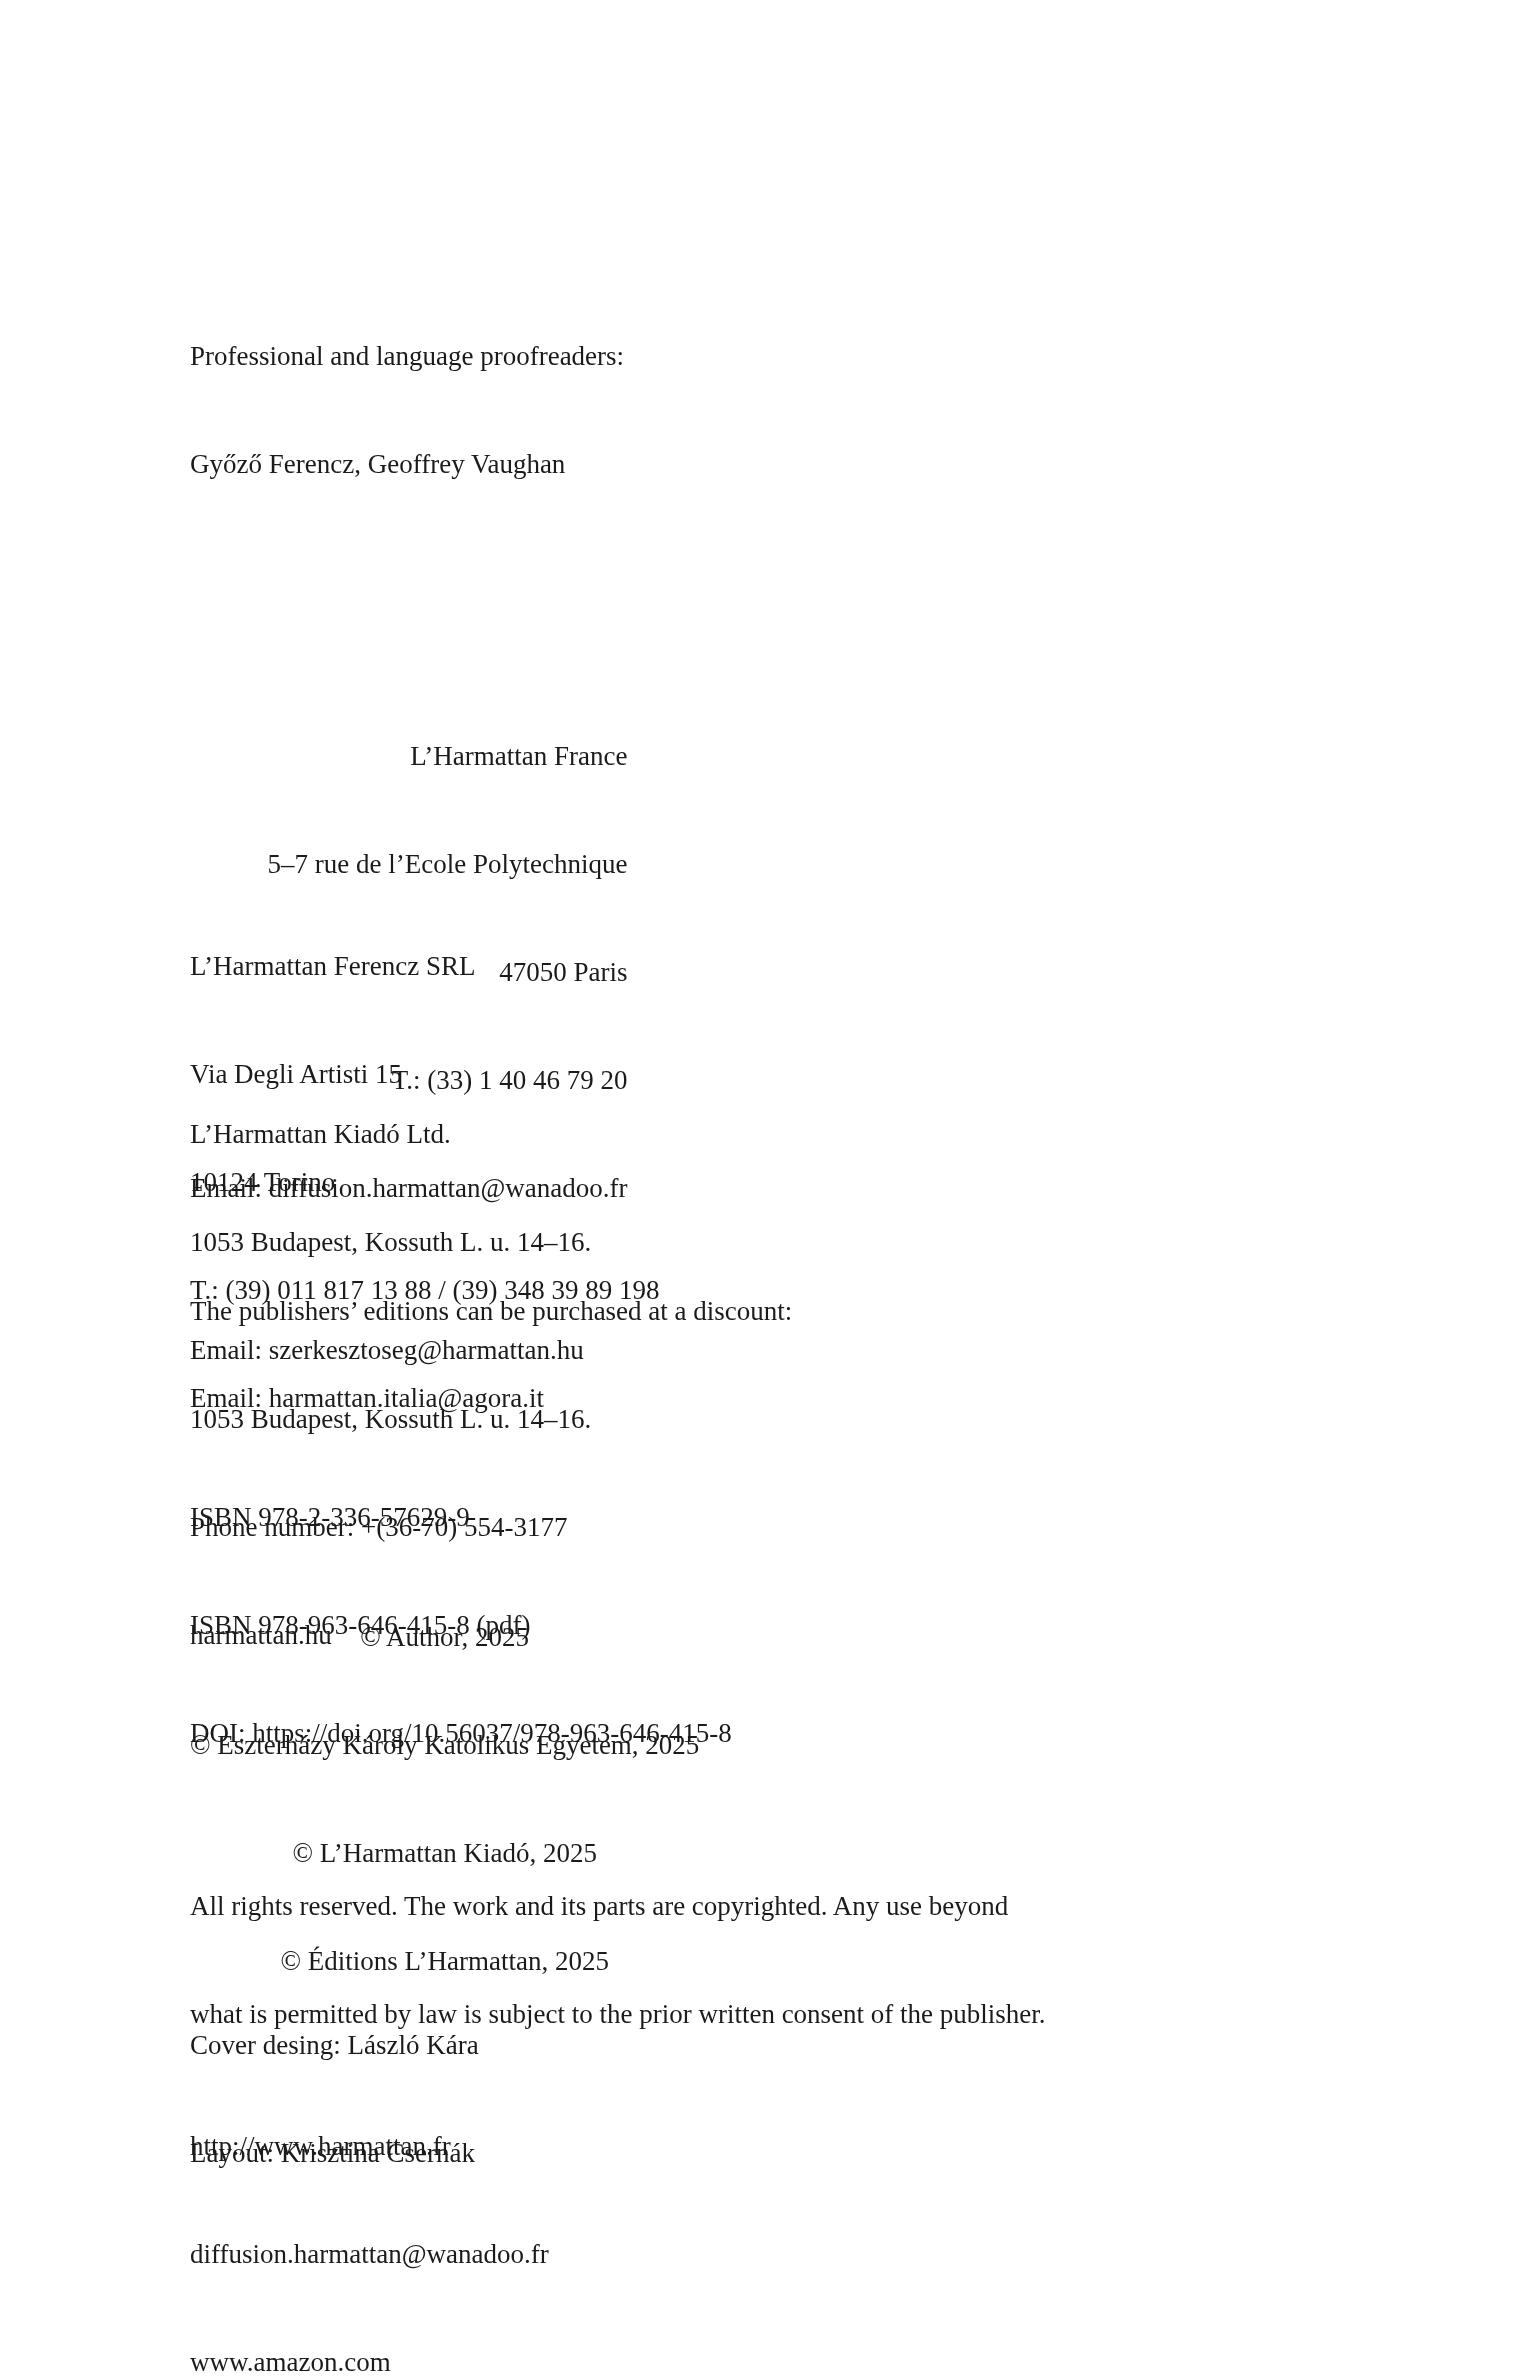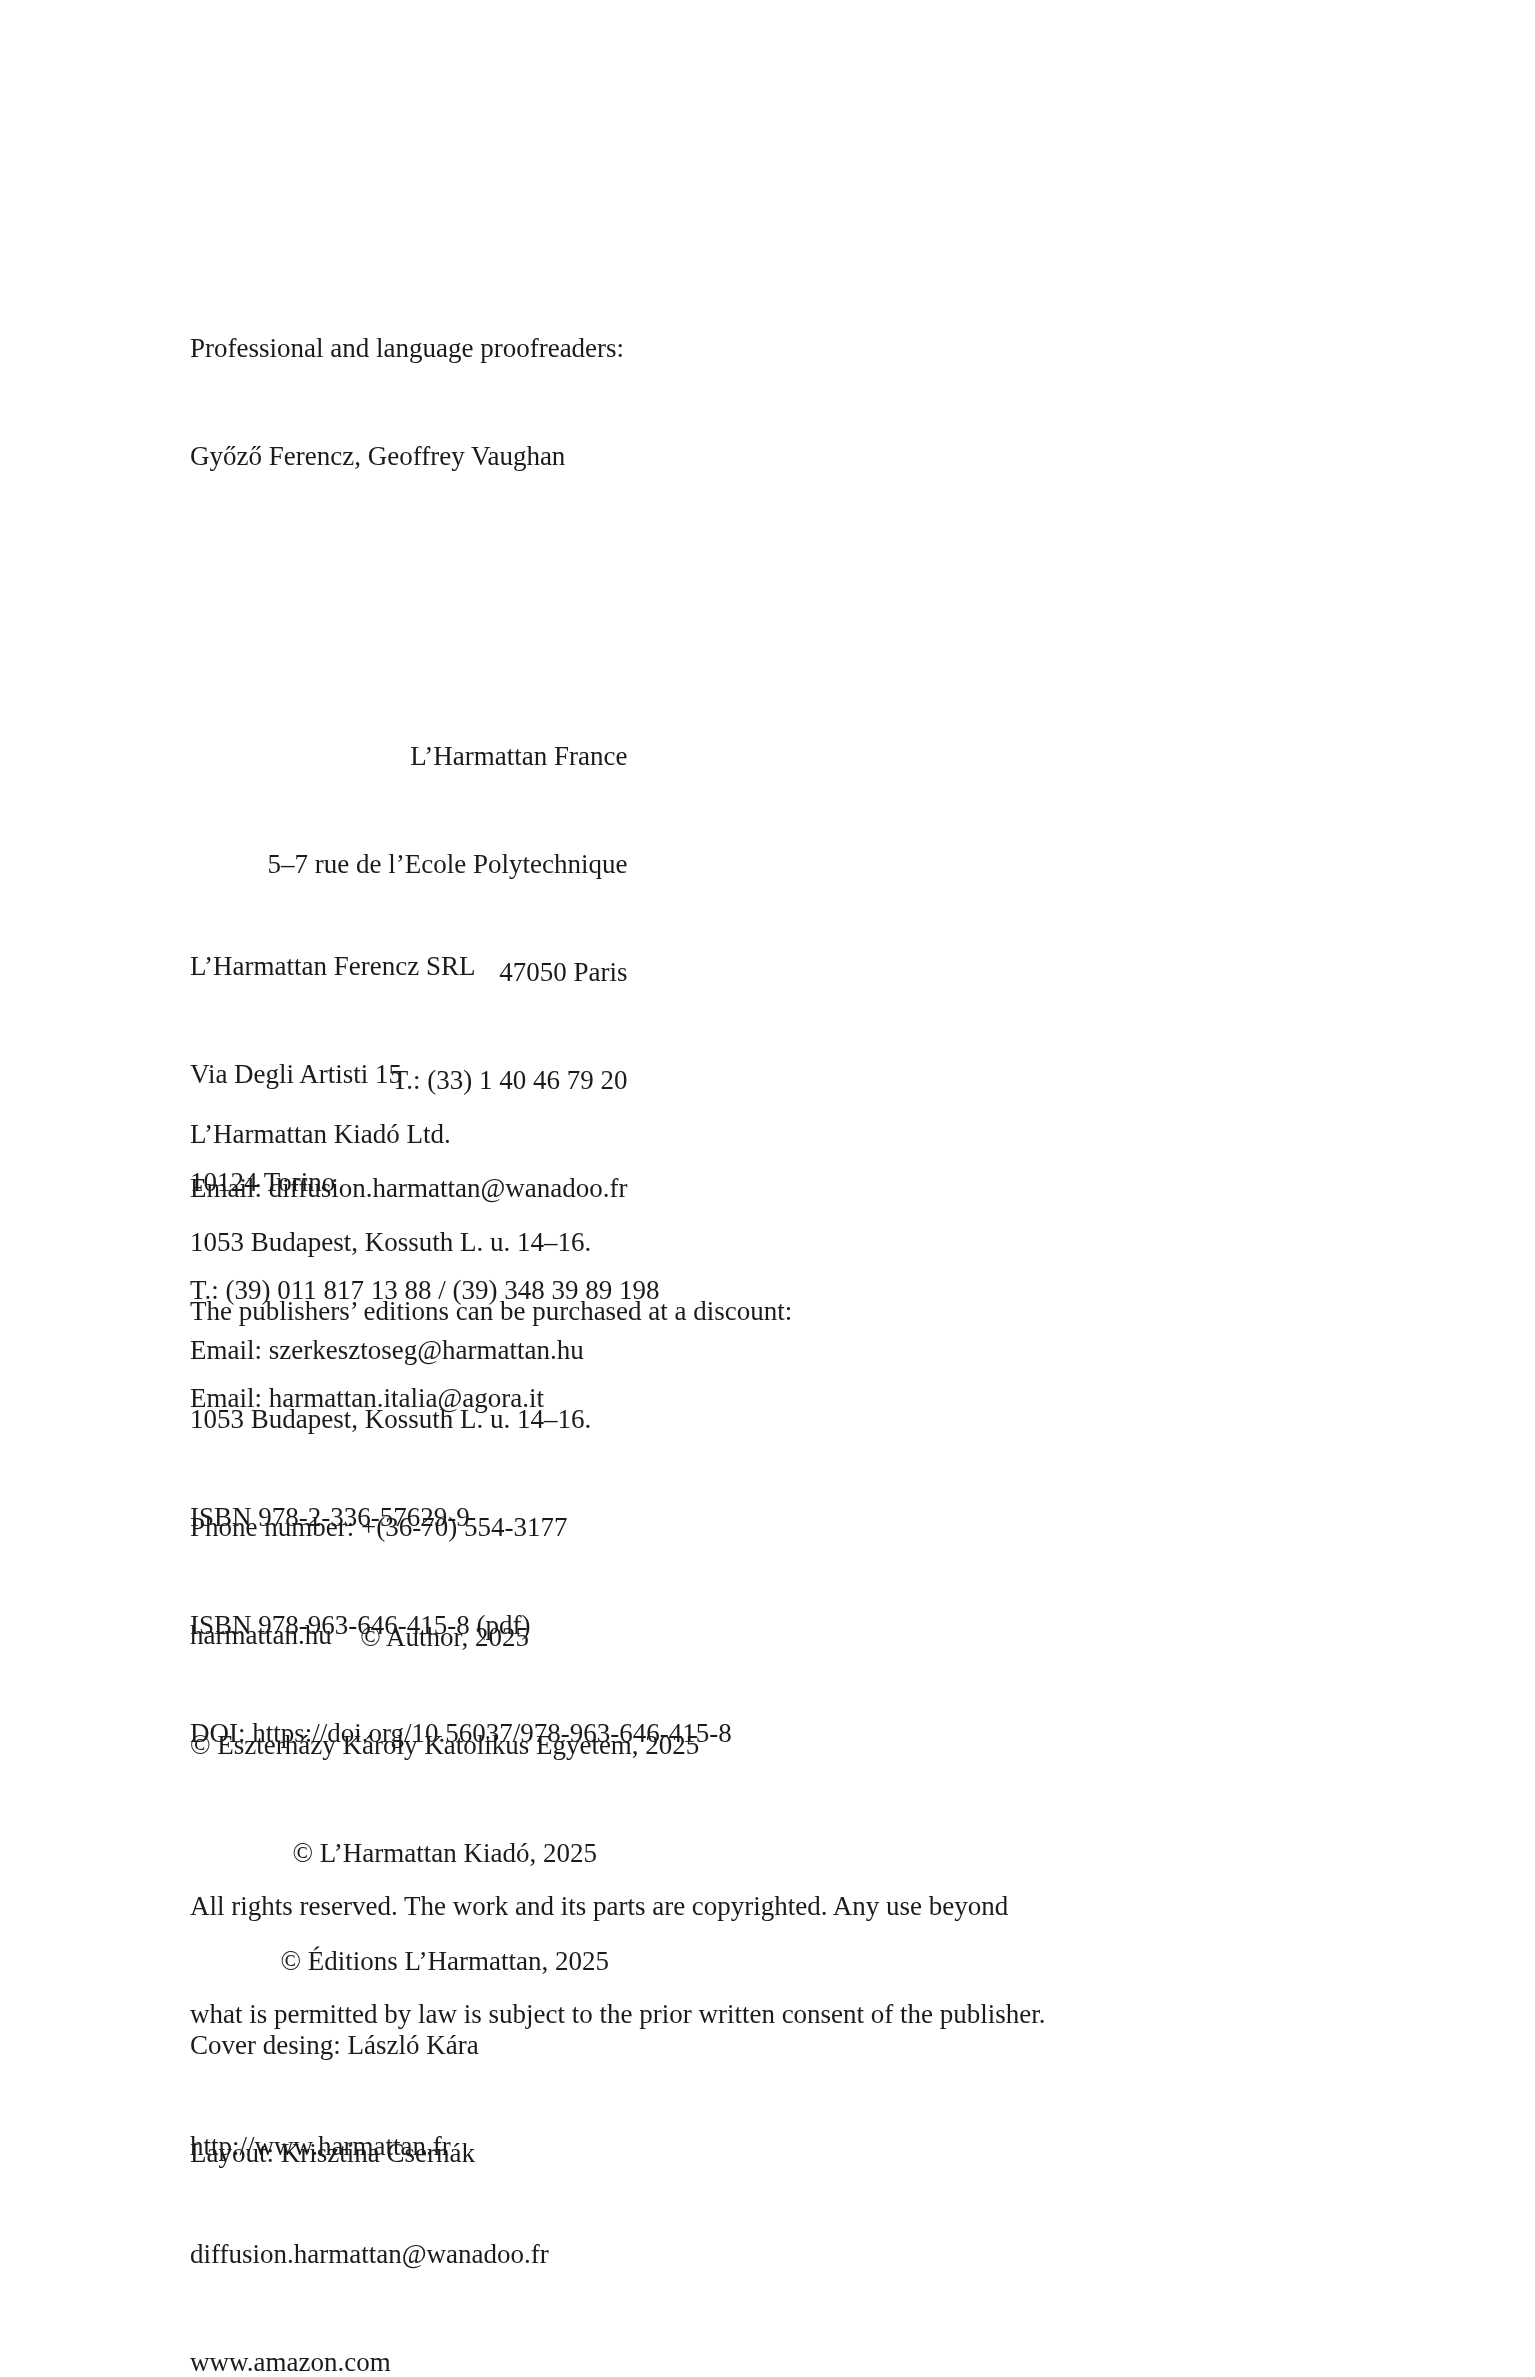--- a/index.html
+++ b/index.html
@@ -20,21 +20,21 @@
   }
   .block {
     position: absolute;
     left: 190px;
     white-space: pre;
   }
   .line {
     min-height: 36px;
   }
   
-  .b-proofreaders      { top: 258px; }
+  .b-proofreaders      { top: 266px; }
   .b-harmattan-france  { top: 666px; text-align: right; }
   .b-harmattan-italia  { top: 876px; }
   .b-harmattan-kiado   { top: 1044px; }
   .b-discount          { top: 1221px; }
   .b-identifiers       { top: 1427px; }
   .b-copyright         { top: 1547px; text-align: center; }
   .b-rights            { top: 1816px; }
   .b-credits           { top: 1955px; }
   .b-links             { top: 2056px; }
 </style>

